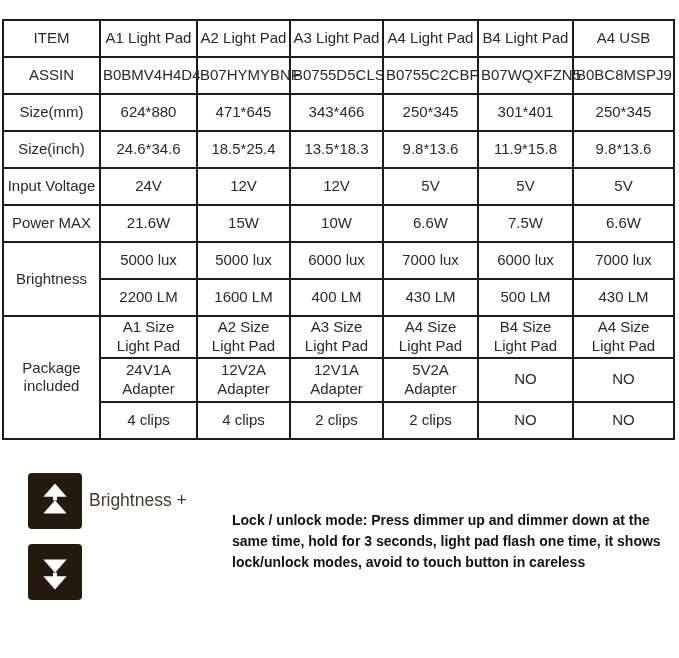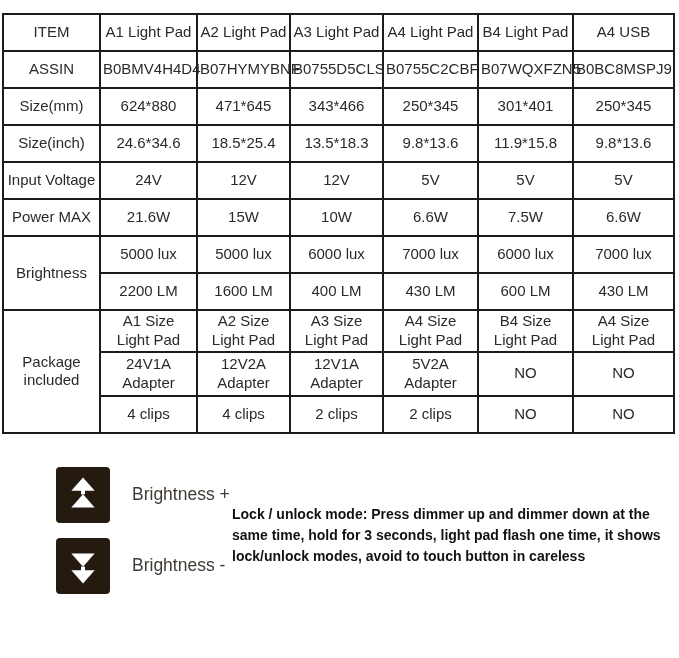--- a/index.html
+++ b/index.html
@@ -4,39 +4,39 @@
 <style>
   html,body{margin:0;padding:0;}
   body{
     width:679px;height:658px;background:#ffffff;
     font-family:"Liberation Sans",sans-serif;
     color:#2a2a2a;overflow:hidden;
   }
   
   table.spec{
     border-collapse:collapse;table-layout:fixed;
-    margin:13px 2px 0 2px;width:571px;
+    margin:19px 2px 0 2px;width:571px;
   }
   table.spec td{
     border:2px solid #1c1c1c;
     text-align:center;vertical-align:middle;
     font-size:15px;line-height:1.25;
     padding:1px 2px;white-space:pre-line;
     color:#2a2a2a;
   }
   td.lbl{font-size:15px;}
   tr.r{height:37px;}
   tr.pk1{height:41px;}
   tr.pk2{height:44px;}
   tr.pk3{height:37px;}
   td.asin{font-size:14px;letter-spacing:0;}
   
   .bottom{display:flex;padding:33px 0 0 28px;}
   .controls{width:204px;display:flex;flex-direction:column;gap:15px;flex:none;}
-  .control-row{display:flex;align-items:center;gap:22px;margin-left:28px;}
+  .control-row{display:flex;align-items:center;gap:7px;}
   .icon-box{
     width:54px;height:56px;flex:none;
     background:#241a10;border-radius:4px;
     display:flex;align-items:center;justify-content:center;
   }
   .icon-box svg{display:block;}
   .control-label{font-size:17.5px;color:#413b35;}
   .notes{flex:1;padding:37px 8px 0 0;max-width:450px;}
   .notes p{
     margin:0 0 18px 0;
@@ -118,21 +118,21 @@
       <td>6000 lux</td>
       <td>7000 lux</td>
       <td>6000 lux</td>
       <td>7000 lux</td>
     </tr>
     <tr class="r">
       <td>2200 LM</td>
       <td>1600 LM</td>
       <td>400 LM</td>
       <td>430 LM</td>
-      <td>600 LM</td>
+      <td>500 LM</td>
       <td>430 LM</td>
     </tr>
     <tr class="pk1">
       <td class="lbl" rowspan="3">Package included</td>
       <td>A1 Size
 Light Pad</td>
       <td>A2 Size
 Light Pad</td>
       <td>A3 Size
 Light Pad</td>
@@ -182,21 +182,20 @@
 
 
     <div class="control-row">
       <div class="icon-box">
         <svg width="40" height="42" viewBox="0 0 24 24">
           <polygon points="5,4.5 19,4.5 12,12.5" fill="#ffffff"></polygon>
           <rect x="10.8" y="12.4" width="2.4" height="3.4" fill="#ffffff"></rect>
           <polygon points="5,14.5 19,14.5 12,22.5" fill="#ffffff"></polygon>
         </svg>
       </div>
-      <div class="control-label">Brightness -</div>
     </div>
 
   </div>
 
   <div class="notes">
     <p>Lock / unlock mode: Press dimmer up and dimmer down at the same time, hold for 3 seconds, light pad flash one time, it shows lock/unlock modes, avoid to touch button in careless</p>
   </div>
 </div>
 
 </body></html>

